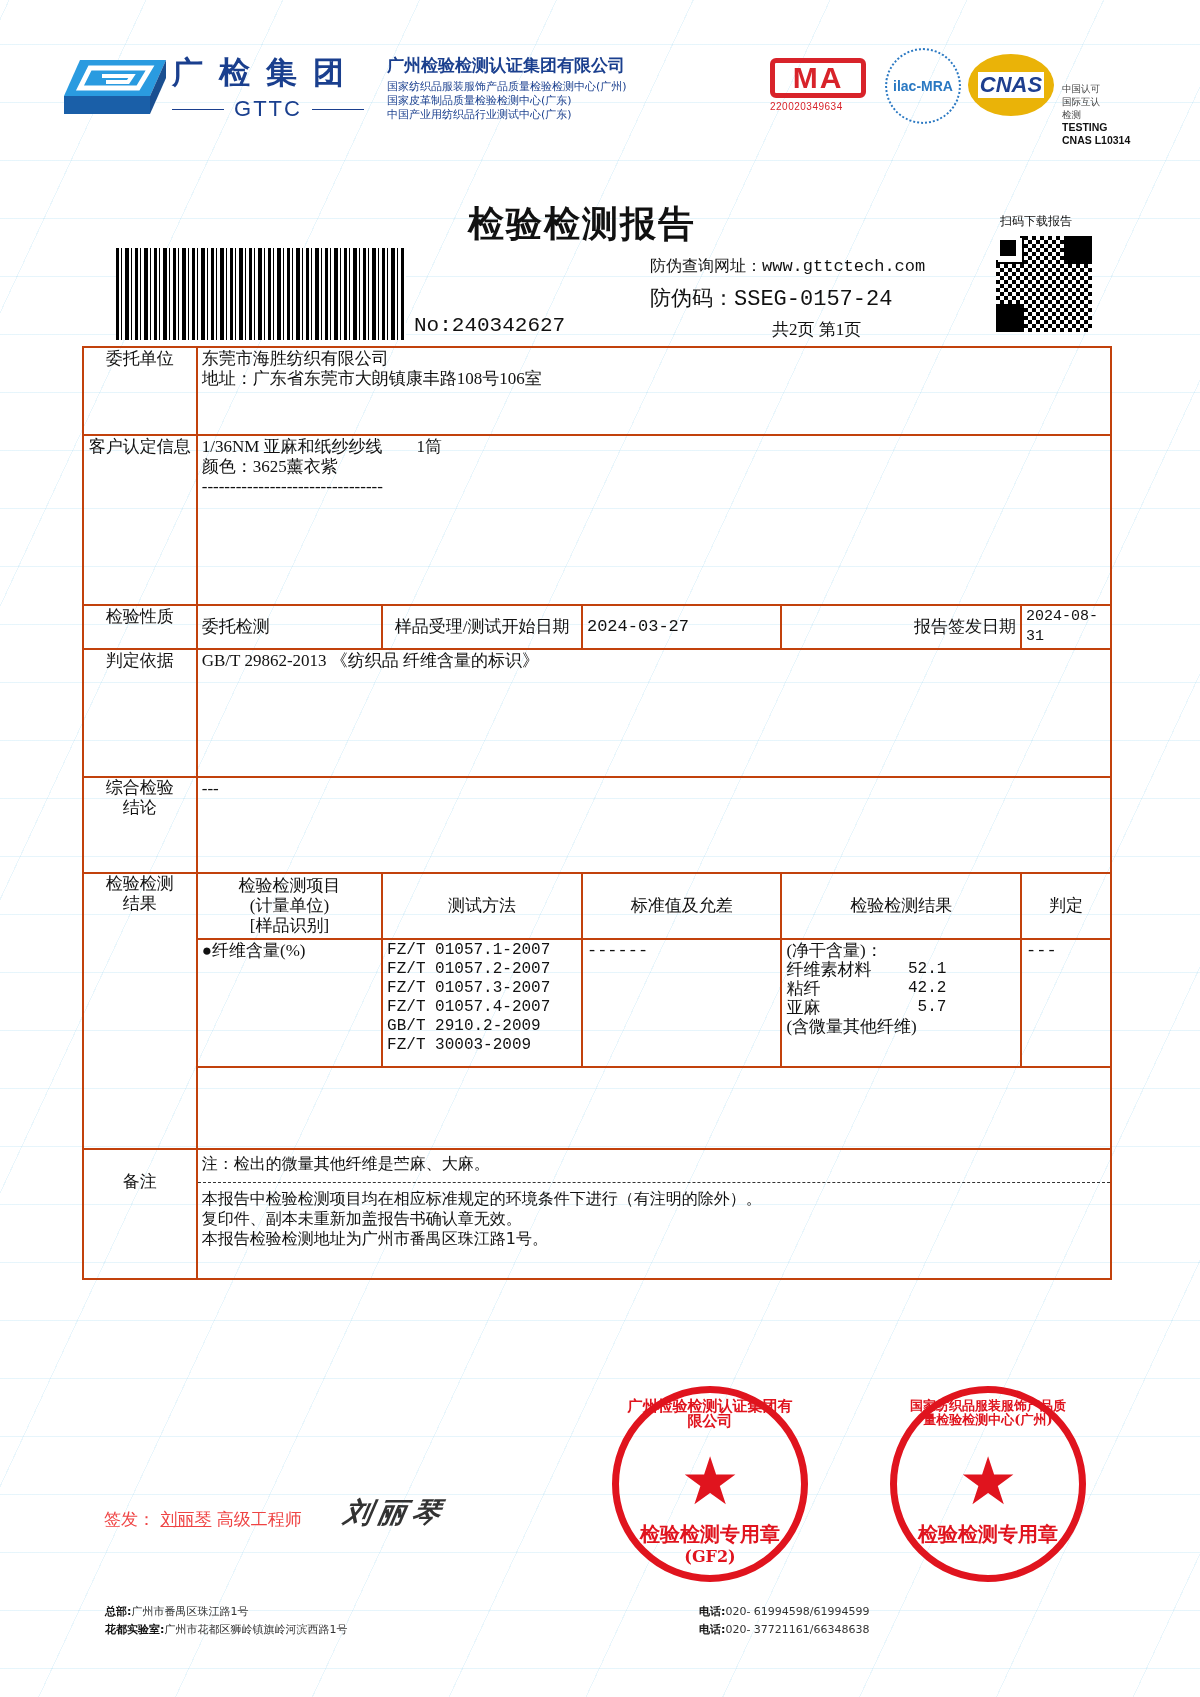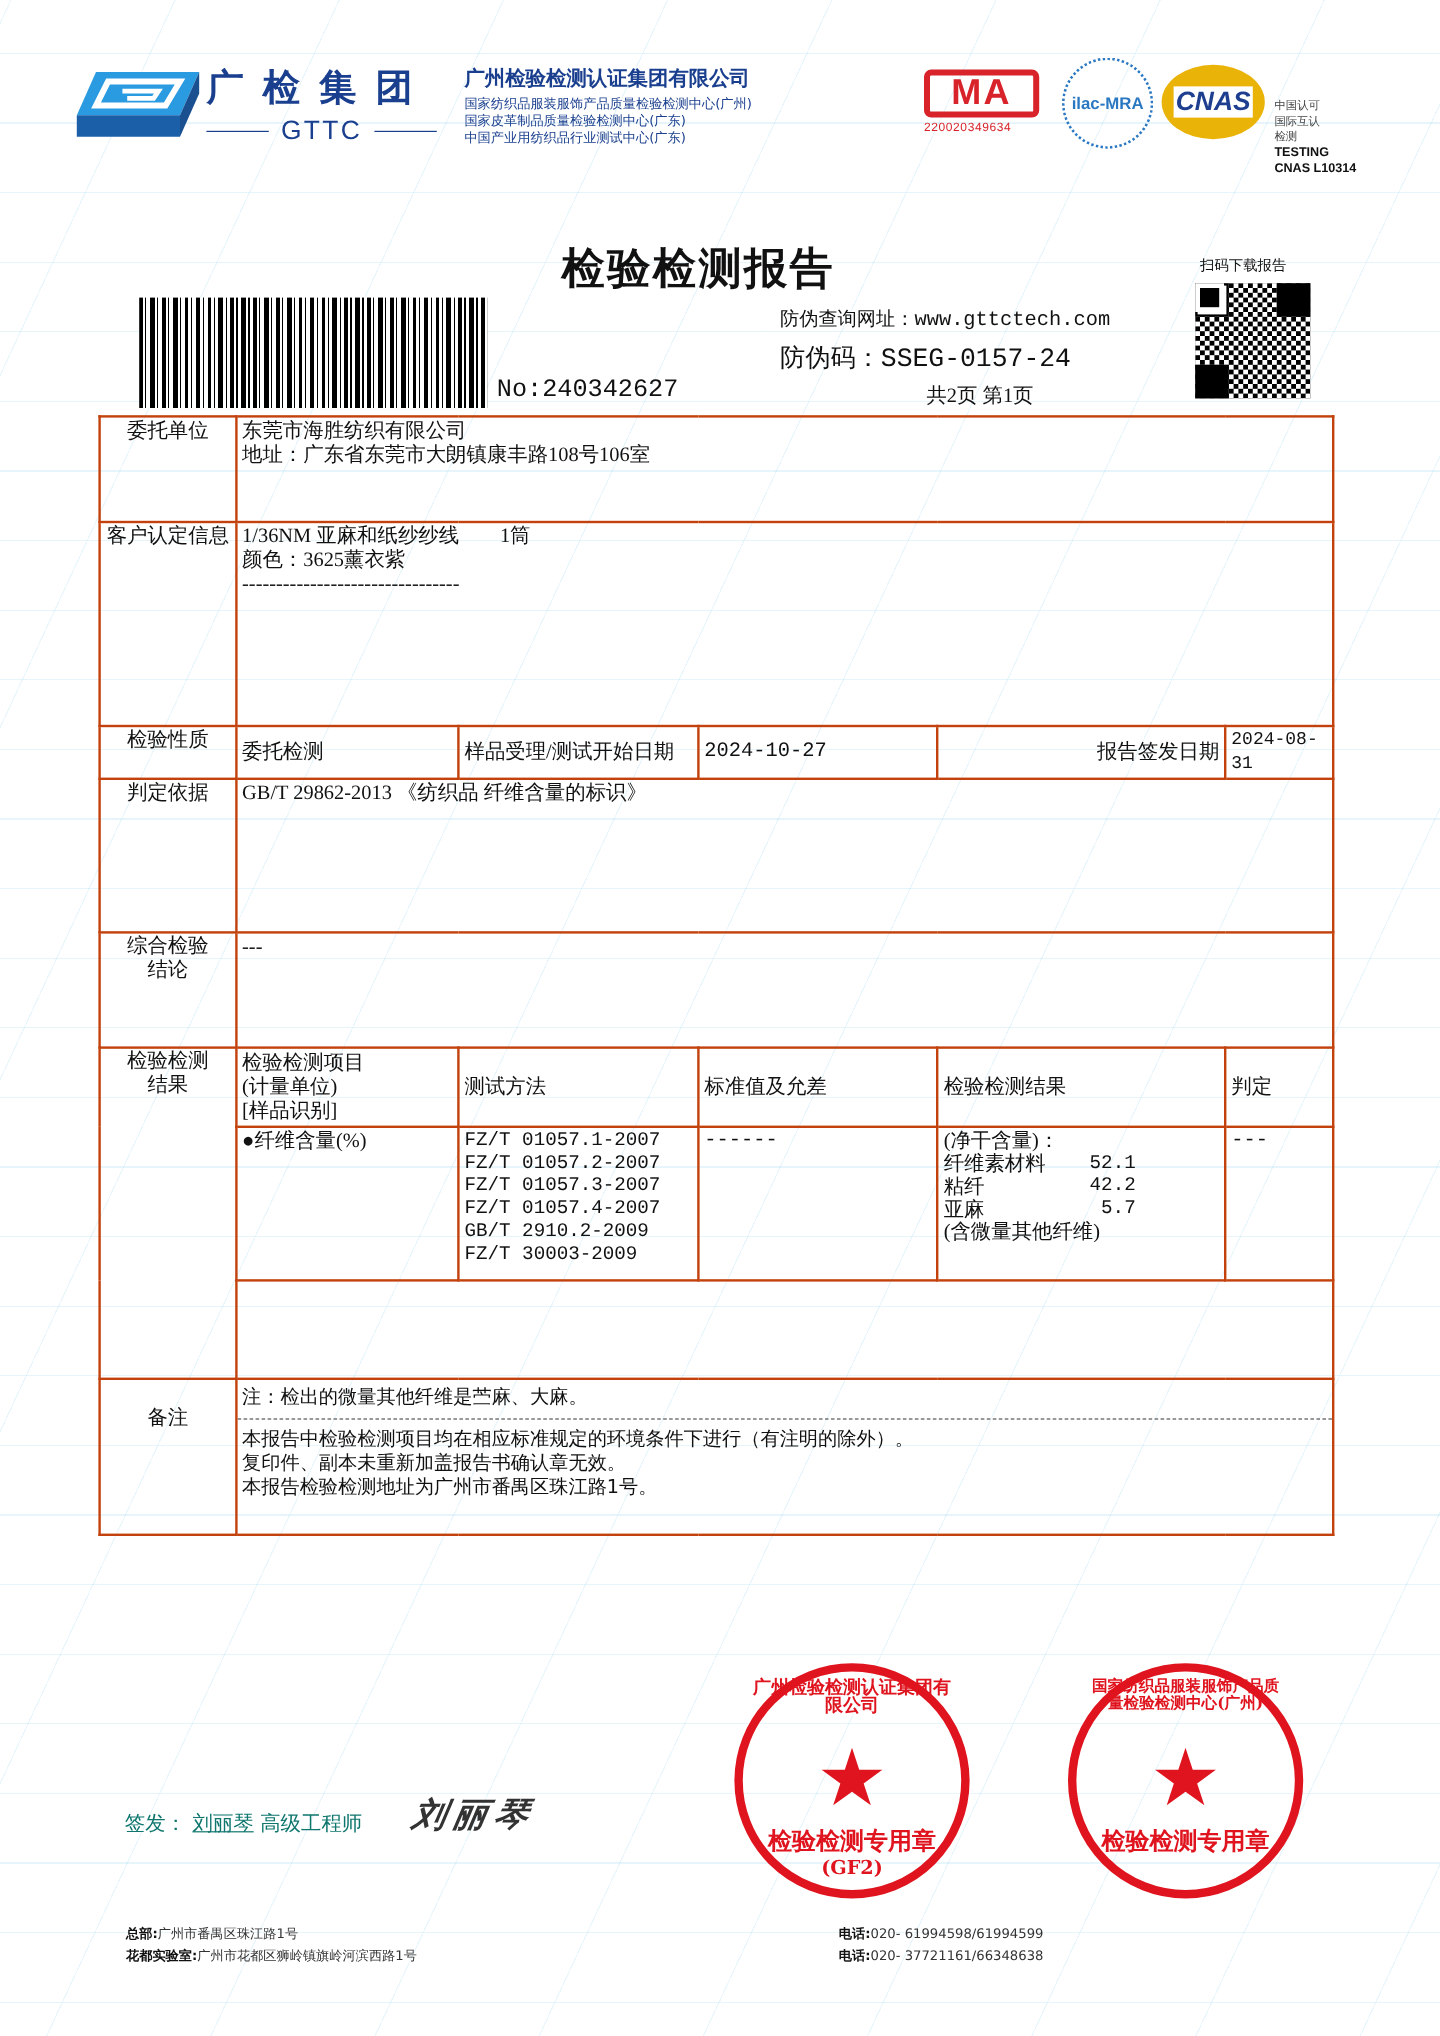--- a/index.html
+++ b/index.html
@@ -52,29 +52,29 @@
       repeating-conic-gradient(#000 0 25%, #fff 0 50%) 0 0/8px 8px; }
   .qr::before, .qr::after { content: ""; position: absolute; width: 16px; height: 16px; border: 4px solid #fff; background: #000; }
   .qr::before { left: 2px; top: 2px; box-shadow: 68px 0 0 0 #000; }
 
   
   table.report { position: absolute; left: 82px; top: 346px; width: 1030px; border-collapse: collapse; z-index: 1; font-family: "Liberation Serif", "DejaVu Serif", serif; font-size: 17px; }
   table.report td { border: 2px solid #c2410c; vertical-align: top; padding: 1px 4px; line-height: 20px; }
   td.lbl { width: 114px; text-align: center; vertical-align: middle; font-size: 17px; }
   td.lbl-top { vertical-align: top; }
   .dash { letter-spacing: 0; }
-  .hdr { vertical-align: middle !important; }
+  .hdr { text-align: center; vertical-align: middle !important; }
   .pre { white-space: pre; font-family: "Liberation Mono", monospace; font-size: 16px; line-height: 19px; }
   .mono { font-family: "Liberation Mono", monospace; }
   .result-row { display: flex; }
   .result-row .name { width: 112px; }
   .result-row .val { width: 48px; text-align: right; font-family: "Liberation Mono", monospace; font-size: 16px; }
 
   
-  .sign { left: 104px; top: 1508px; font-size: 17px; font-family: "DejaVu Sans", sans-serif; color: #0f766e; }
+  .sign { left: 104px; top: 1508px; font-size: 17px; font-family: "DejaVu Sans", sans-serif; color: #ef4444; }
   .sign .name { text-decoration: underline; }
   .signature { left: 344px; top: 1494px; font-family: "DejaVu Serif", serif; font-style: italic; font-weight: bold; font-size: 28px; color: #333; letter-spacing: 6px; transform: skewX(-10deg); }
 
   .stamp { width: 196px; height: 196px; border-radius: 50%; border: 7px solid #e0141e; color: #e0141e; }
   .stamp-1 { left: 612px; top: 1386px; }
   .stamp-2 { left: 890px; top: 1386px; }
   .stamp .ring { position: absolute; left: 8px; right: 8px; top: 6px; text-align: center; font-family: "DejaVu Serif", serif; font-weight: bold; font-size: 15px; line-height: 15px; }
   .stamp .star { position: absolute; left: 0; right: 0; top: 56px; text-align: center; font-size: 66px; line-height: 66px; }
   .stamp .seal-name { position: absolute; left: 0; right: 0; top: 128px; text-align: center; font-family: "DejaVu Serif", serif; font-weight: bold; font-size: 20px; }
   .stamp .seal-code { position: absolute; left: 0; right: 0; top: 154px; text-align: center; font-family: "DejaVu Serif", serif; font-weight: bold; font-size: 16px; }
@@ -168,21 +168,21 @@
       <div style="white-space:pre">1/36NM 亚麻和纸纱纱线        1筒</div>
       <div>颜色：3625薰衣紫</div>
       <div class="dash">--------------------------------</div>
     </td>
   </tr>
 
   <tr style="height:32px">
     <td class="lbl">检验性质</td>
     <td style="vertical-align:middle">委托检测</td>
     <td class="hdr">样品受理/测试开始日期</td>
-    <td style="vertical-align:middle" class="mono">2024-10-27</td>
+    <td style="vertical-align:middle" class="mono">2024-03-27</td>
     <td class="hdr" style="text-align:right">报告签发日期</td>
     <td style="vertical-align:middle;font-size:15px" class="mono">2024-08-31</td>
   </tr>
 
   <tr style="height:128px">
     <td class="lbl">判定依据</td>
     <td colspan="5">GB/T 29862-2013 《纺织品 纤维含量的标识》</td>
   </tr>
 
   <tr style="height:96px">

